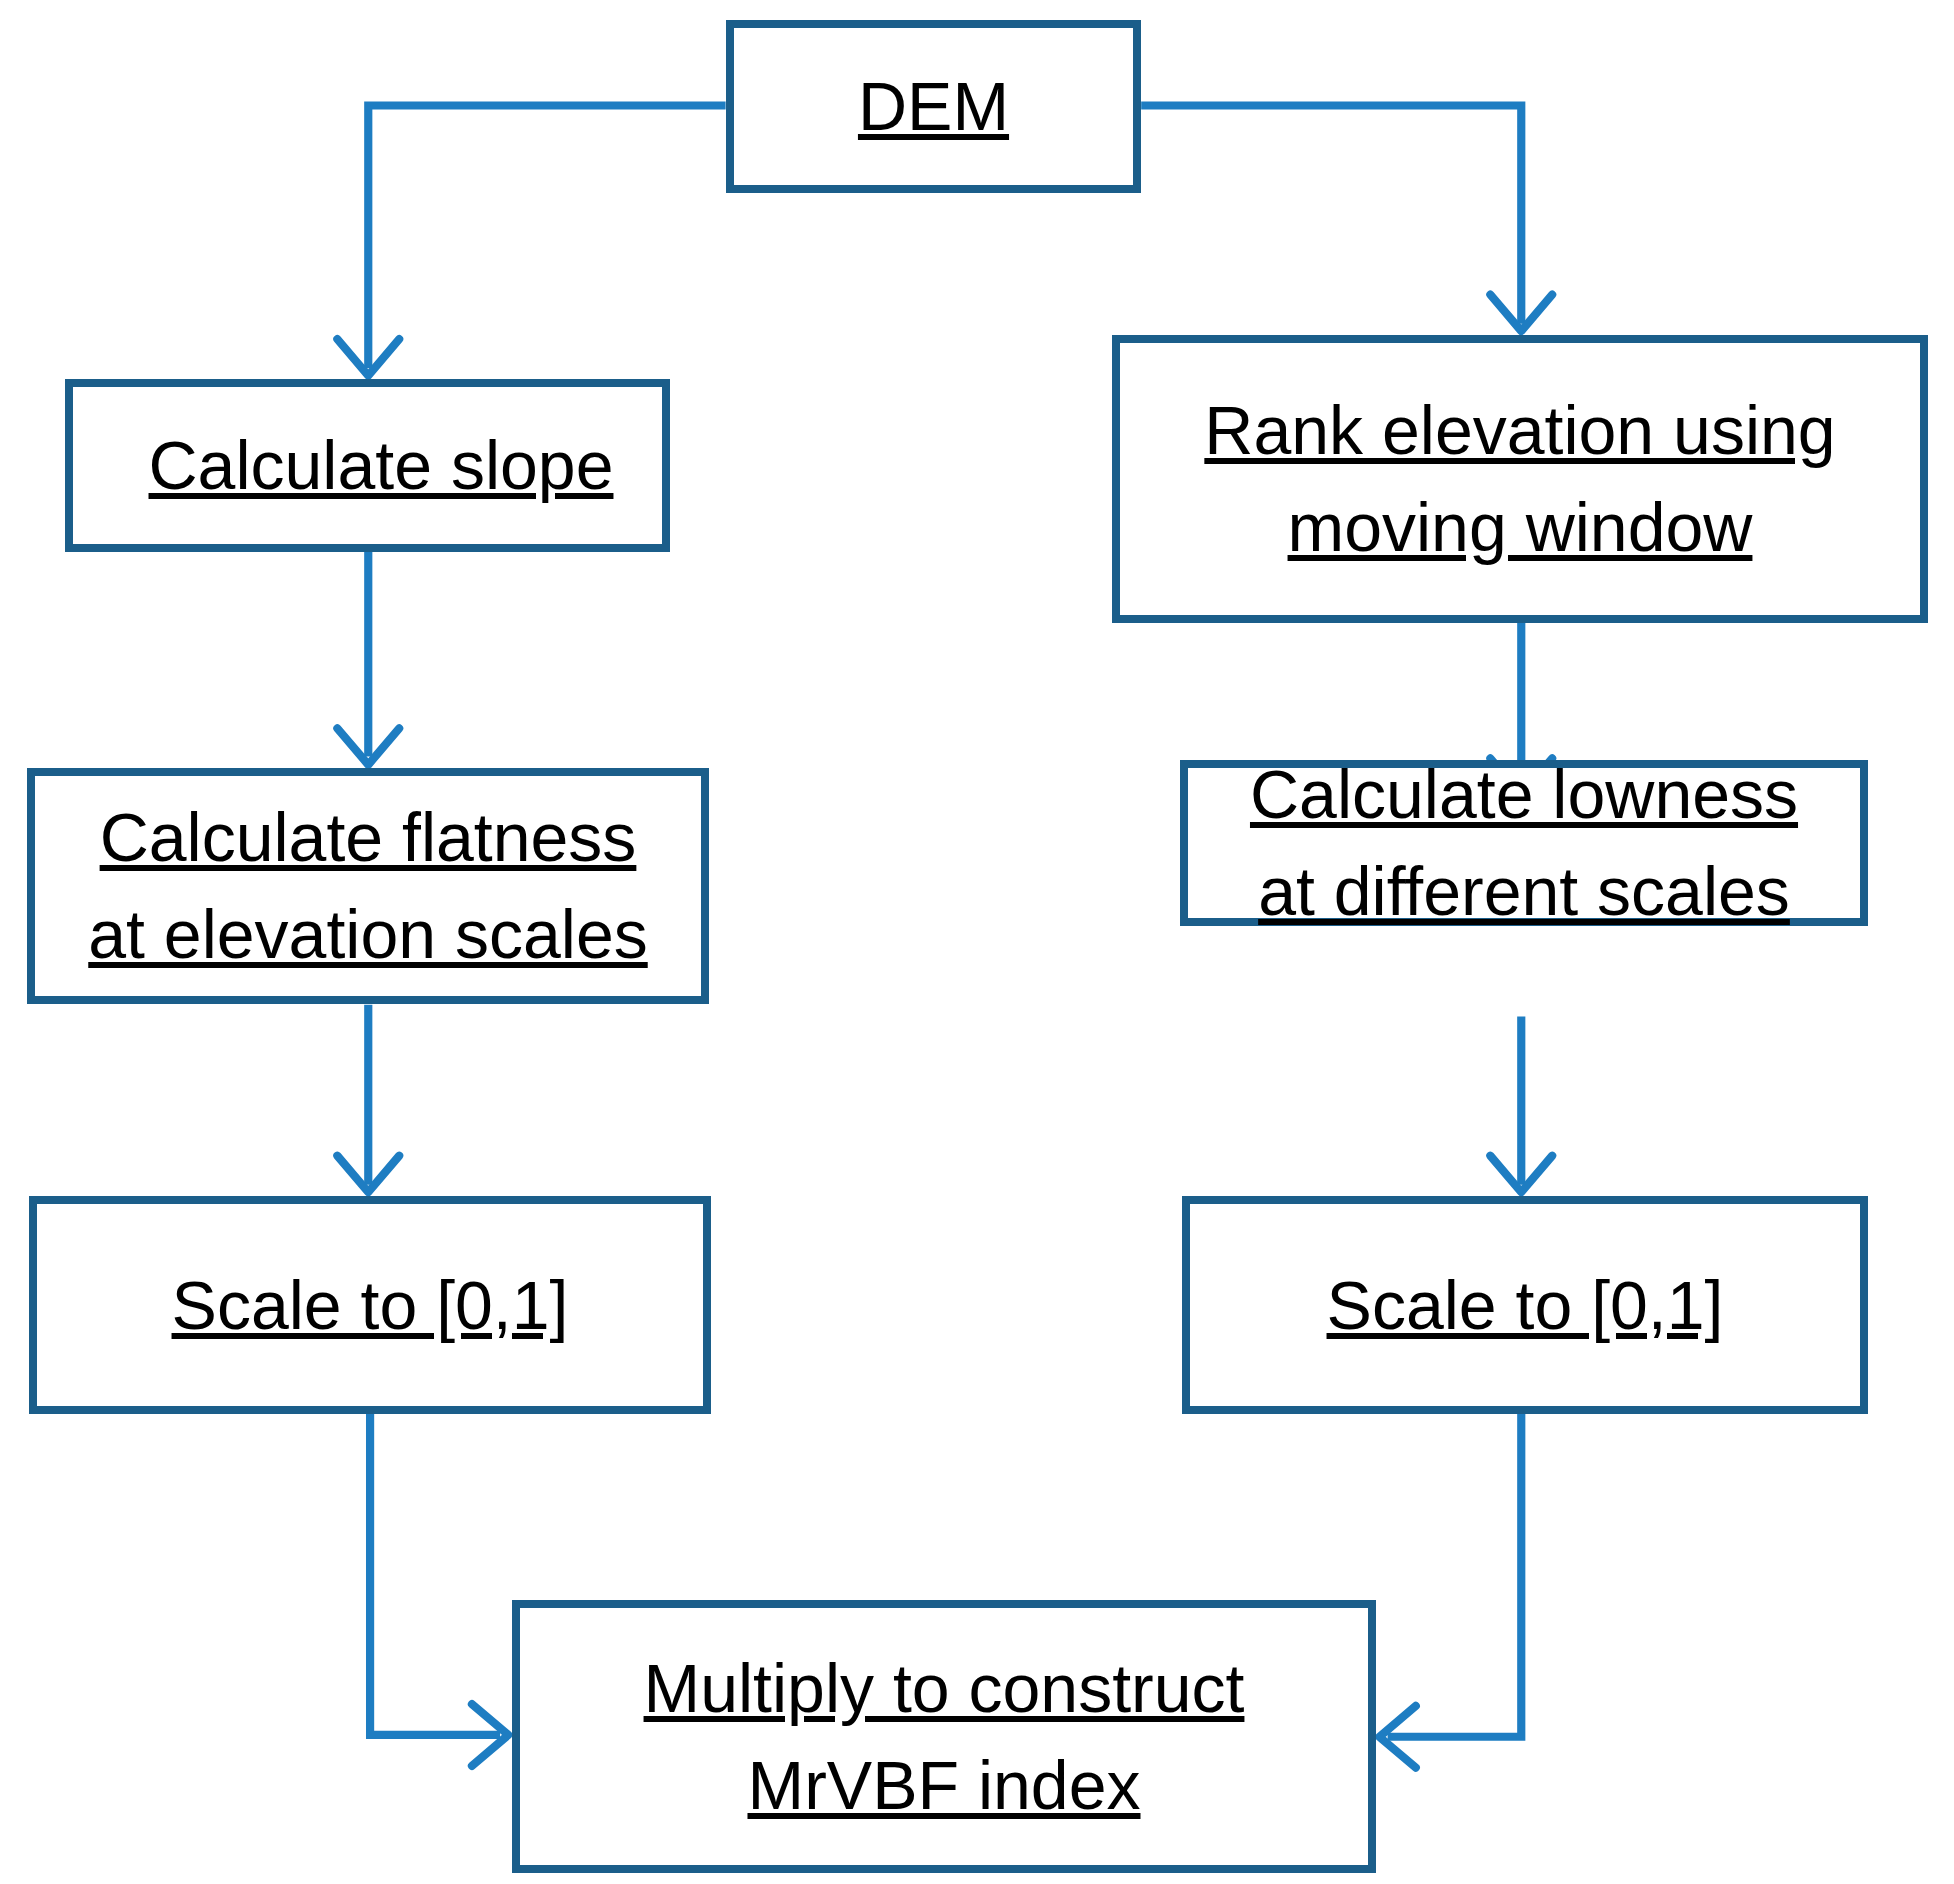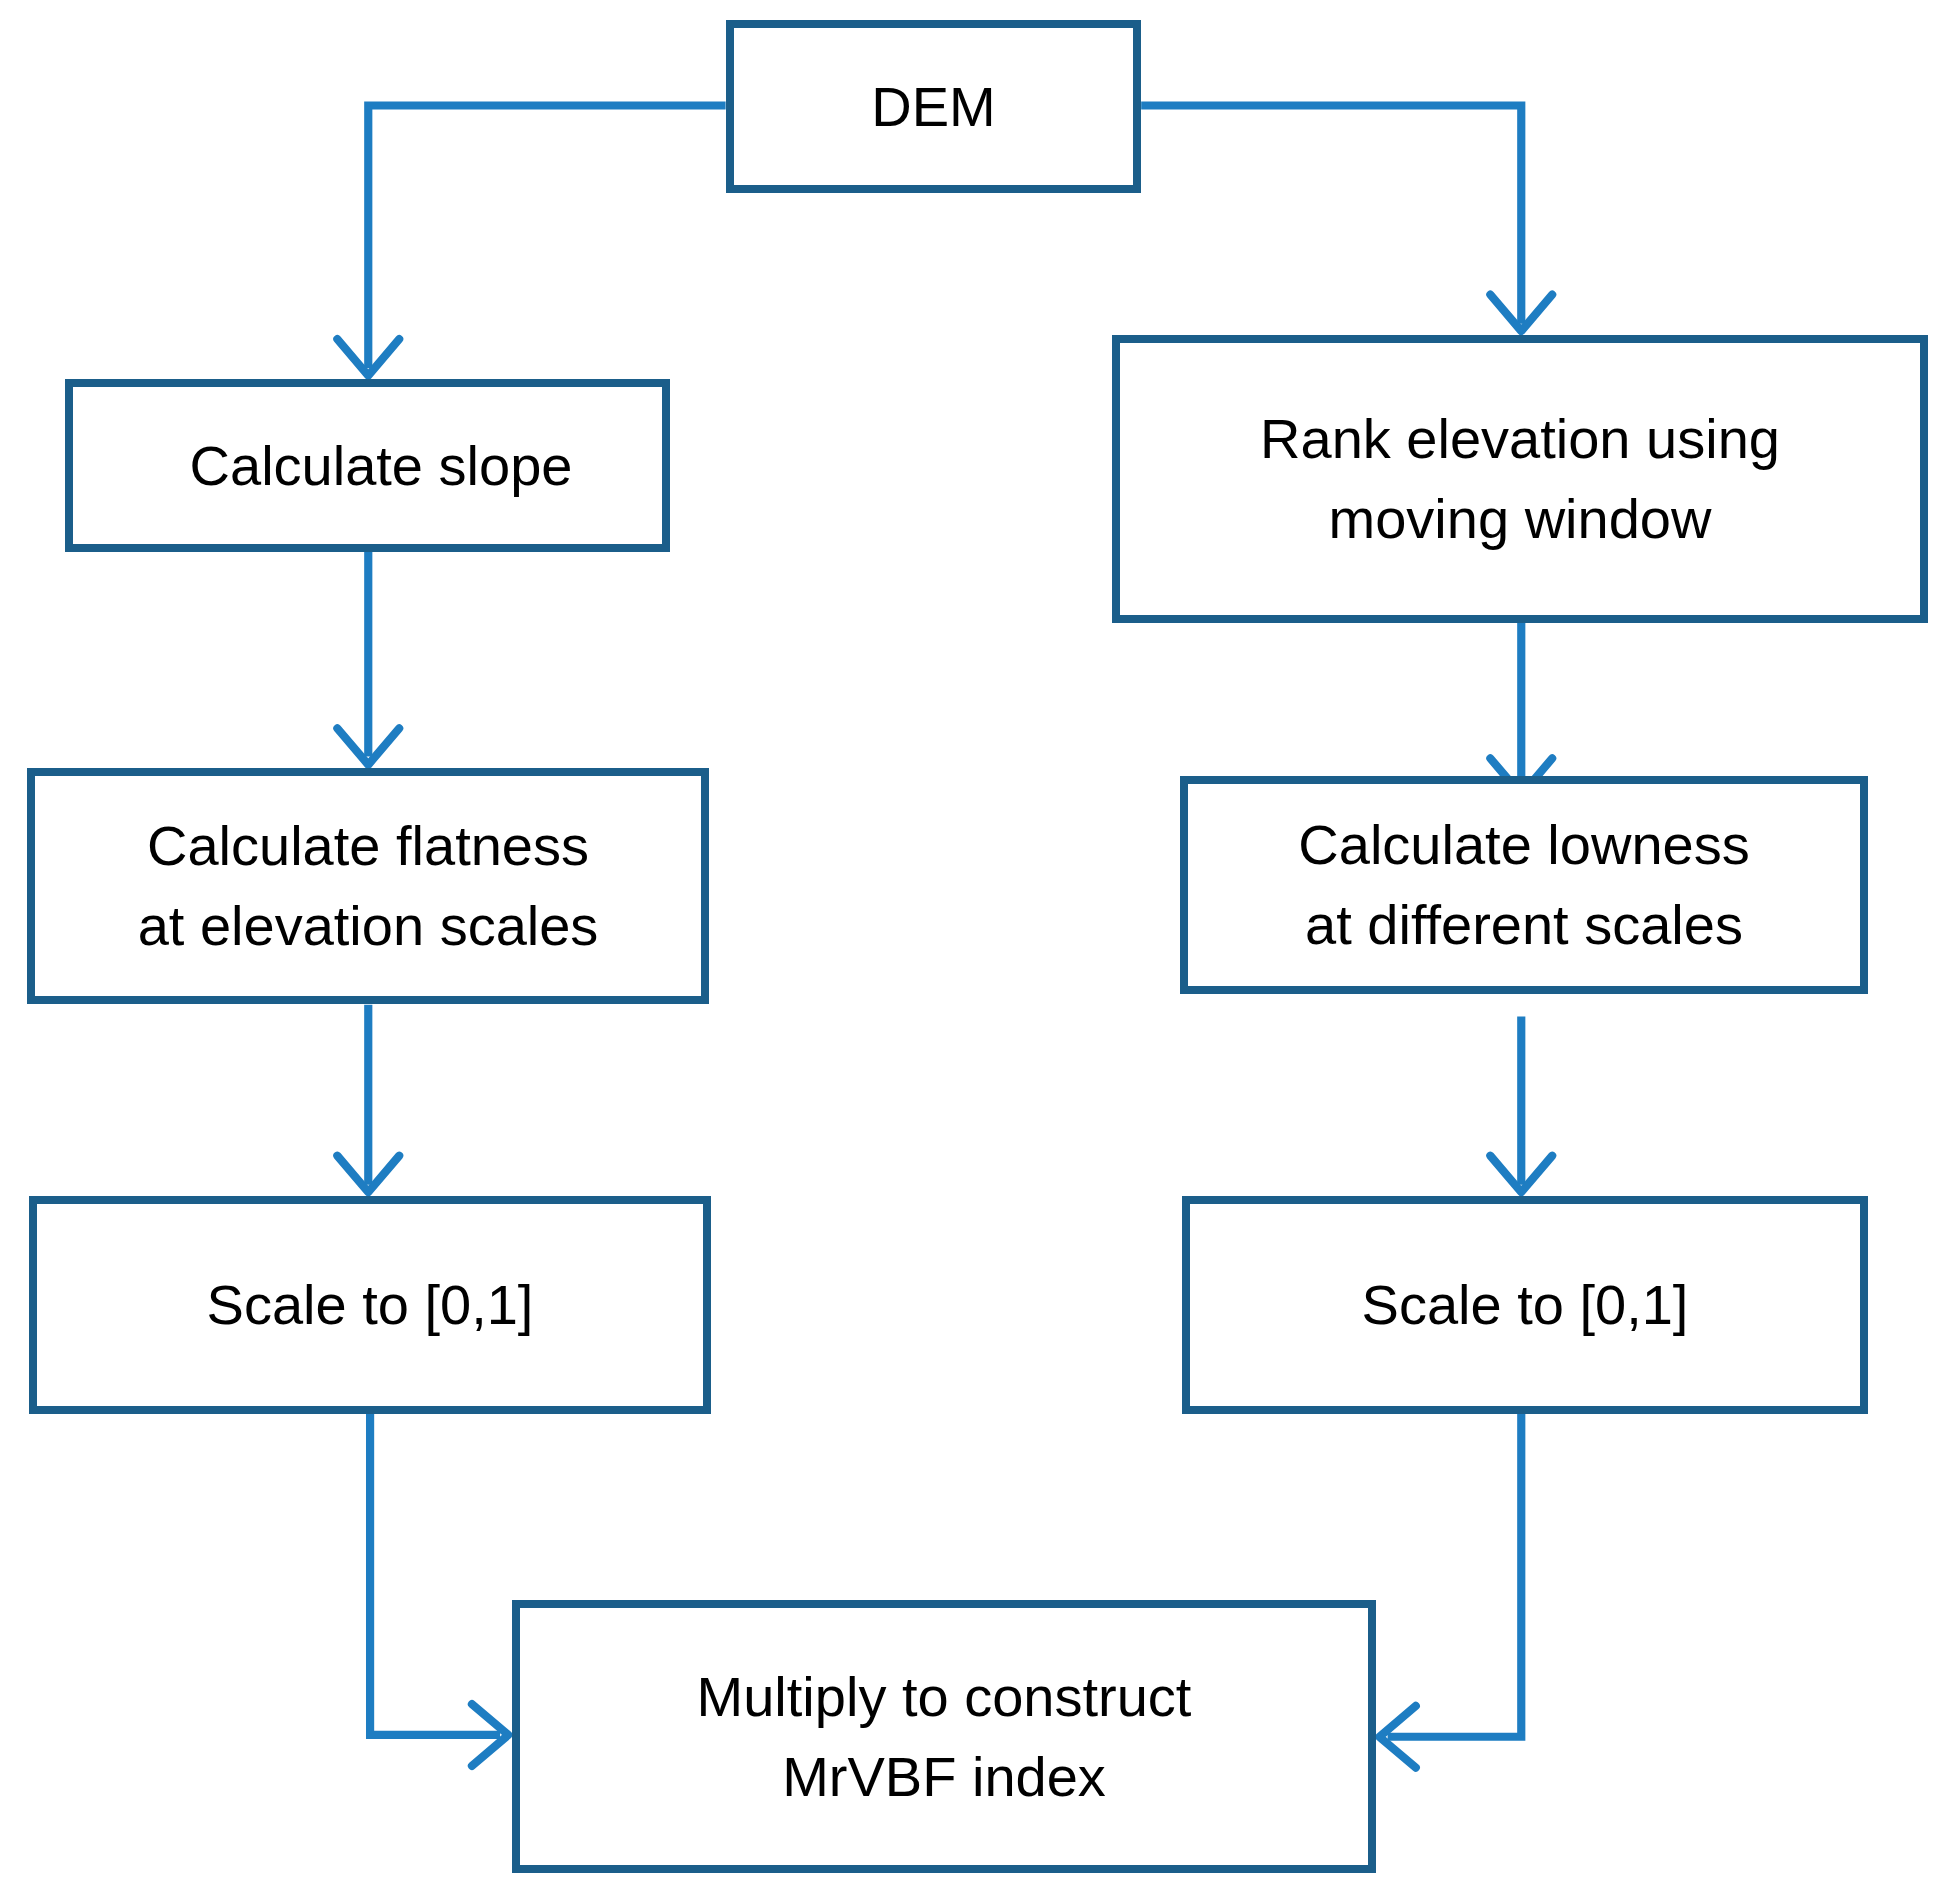--- a/index.html
+++ b/index.html
@@ -37,29 +37,30 @@
     box-sizing:border-box;
     border:8.2px solid var(--box-border);
     background:var(--box-fill);
     display:flex;
     align-items:center;
     justify-content:center;
     text-align:center;
   }
   .node .label{
     color:var(--text);
-    font-size:56px;
+    font-size:68px;
     line-height:1.42;
     white-space:pre-line;
+    text-decoration:underline;
   }
   .node-dem      {left:726px;  top:20px;   width:415px; height:173px;}
   .node-slope    {left:65px;   top:379px;  width:605px; height:173px;padding-left:27px;}
   .node-rank     {left:1112px; top:335px;  width:816px; height:288px;}
   .node-flatness {left:27px;   top:768px;  width:682px; height:236px;}
-  .node-lowness  {left:1180px; top:776px;  width:688px; height:218px;}
+  .node-lowness  {left:1180px; top:760px;  width:688px; height:166px;}
   .node-scale-l  {left:29px;   top:1196px; width:682px; height:218px;}
   .node-scale-r  {left:1182px; top:1196px; width:686px; height:218px;}
   .node-multiply {left:512px;  top:1600px; width:864px; height:273px;}
 </style>
 </head>
 <body>
 
 <div class="canvas">
 
   <svg class="edges-layer" viewBox="0 0 2150 2073" xmlns="http://www.w3.org/2000/svg">

